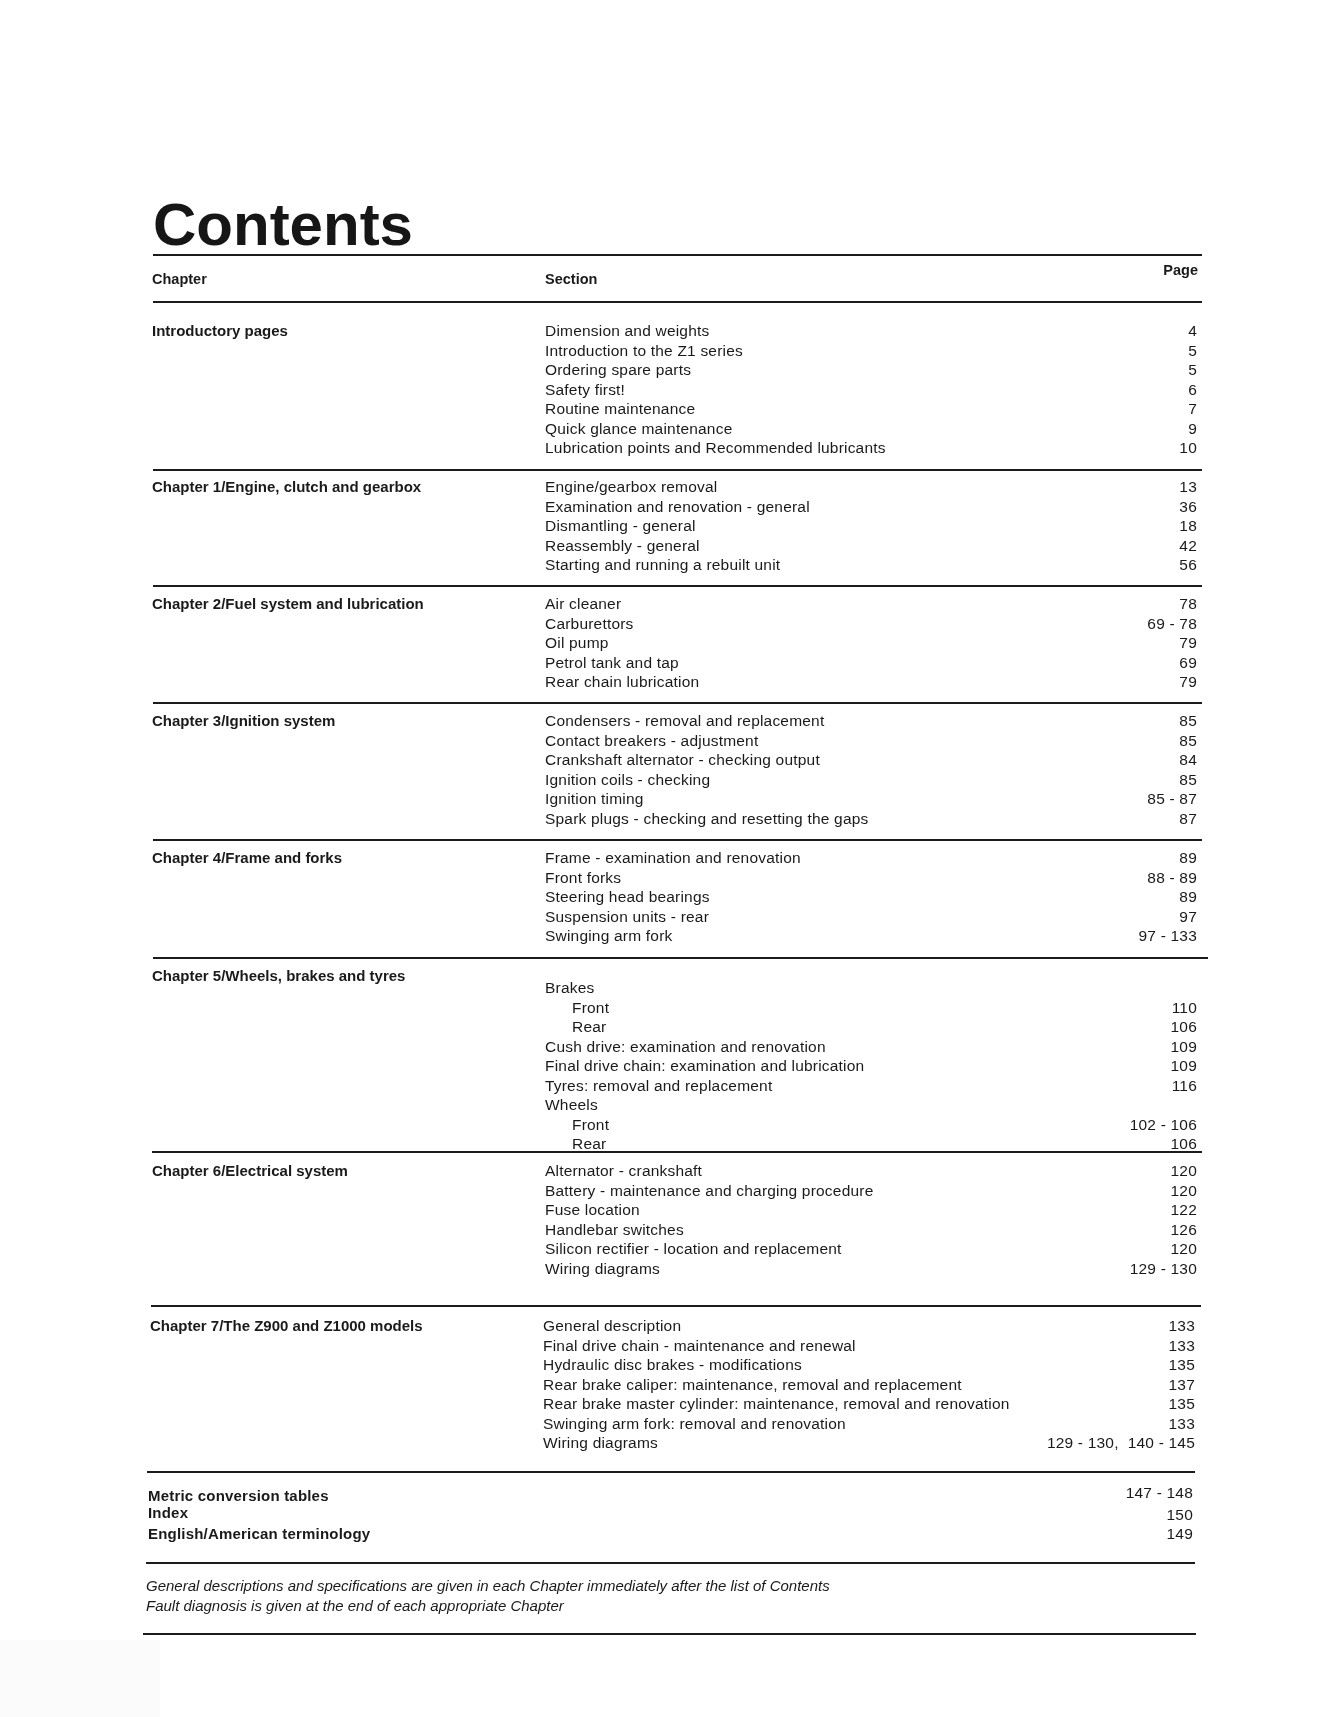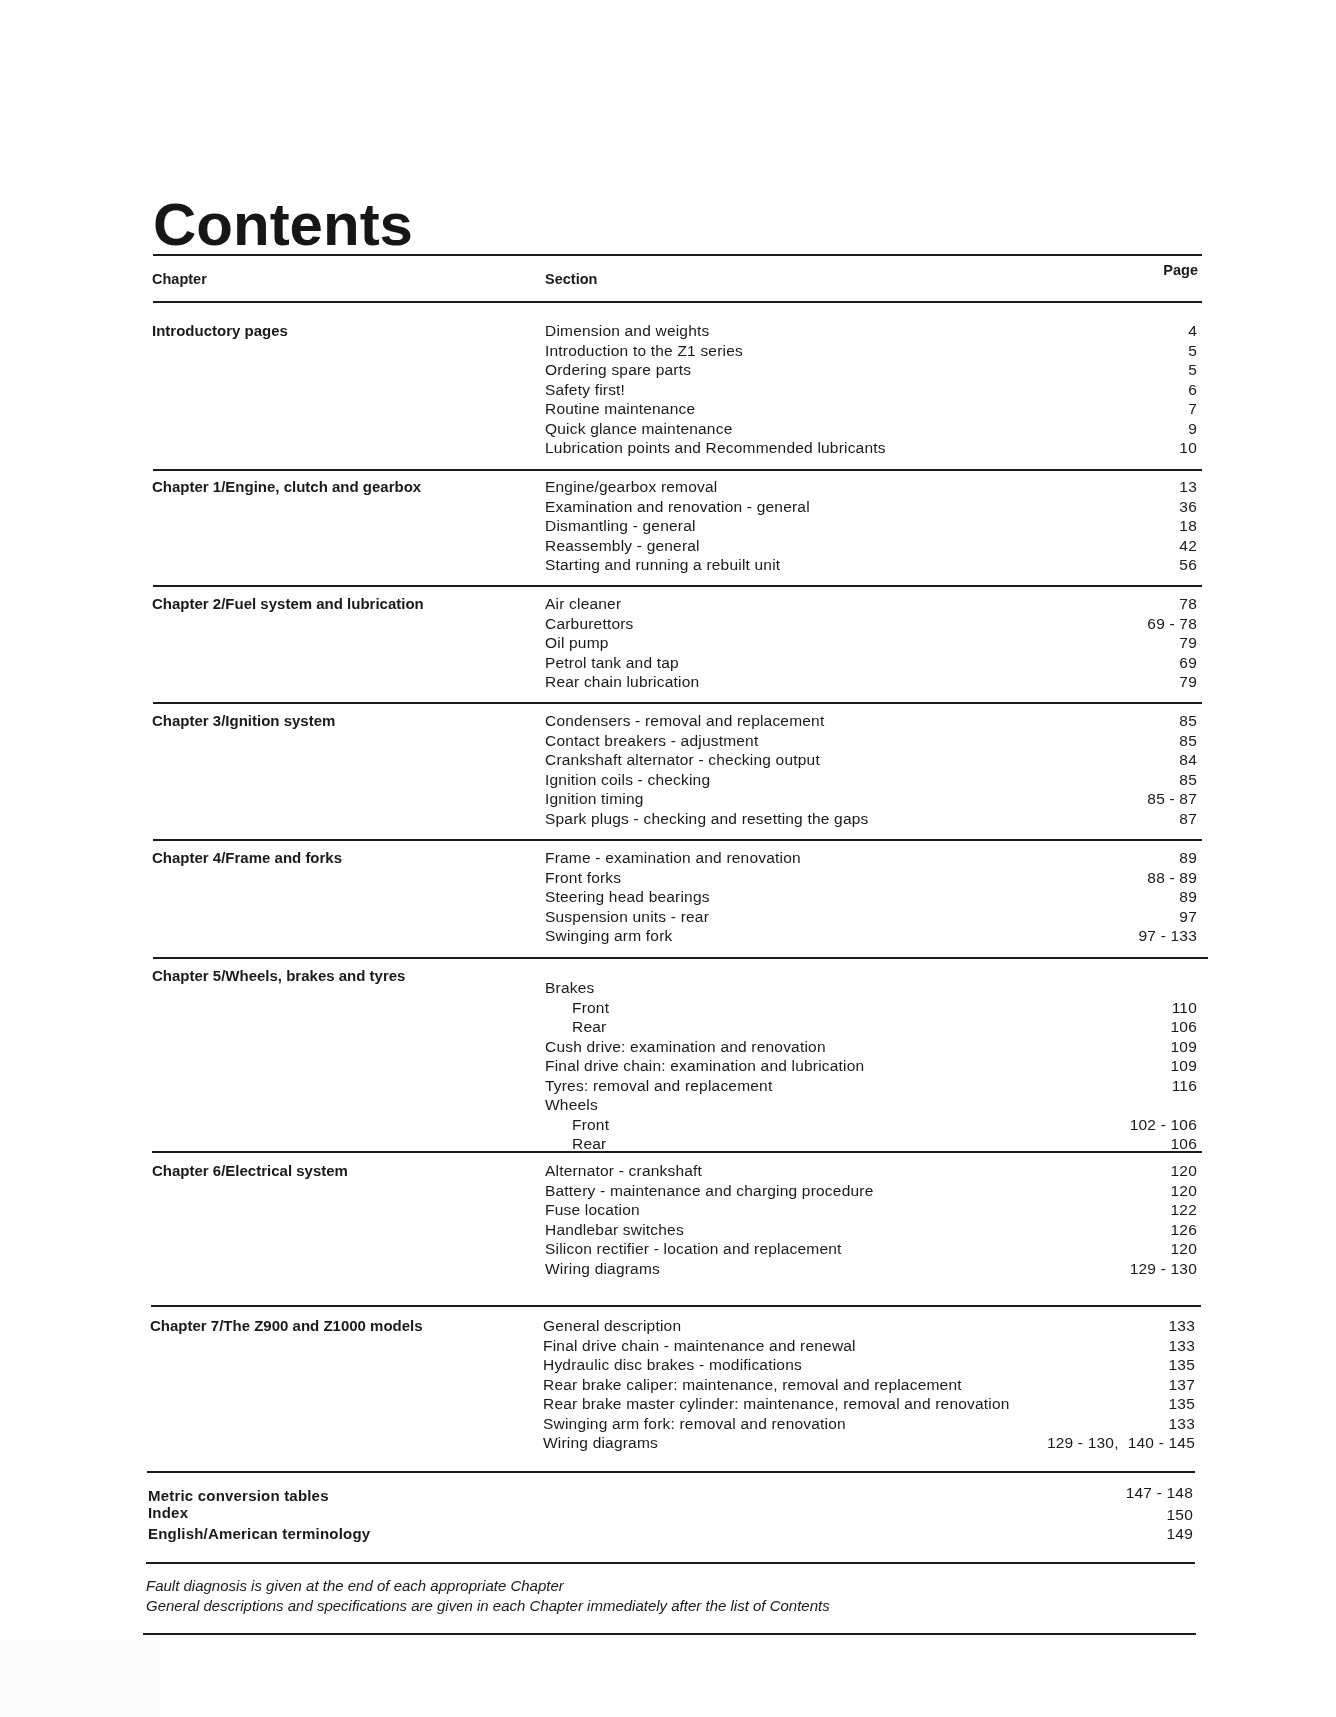--- a/index.html
+++ b/index.html
@@ -309,16 +309,16 @@
       <span class="pg" style="top:2px;margin-left:9px;">150</span>
     </div>
   <div class="row">
       <span class="sec">English/American terminology</span>
       <span class="pg">149</span>
     </div>
 </div>
 <div class="rule" style="left:146px; top:1562px; width:1049px;"></div>
 
 <div class="notes">
+  <div>General descriptions and specifications are given in each Chapter immediately after the list of Contents</div>
   <div>Fault diagnosis is given at the end of each appropriate Chapter</div>
-  <div>General descriptions and specifications are given in each Chapter immediately after the list of Contents</div>
 </div>
 <div class="rule" style="left:143px; top:1633px; width:1053px;"></div>
 
 </body></html>

